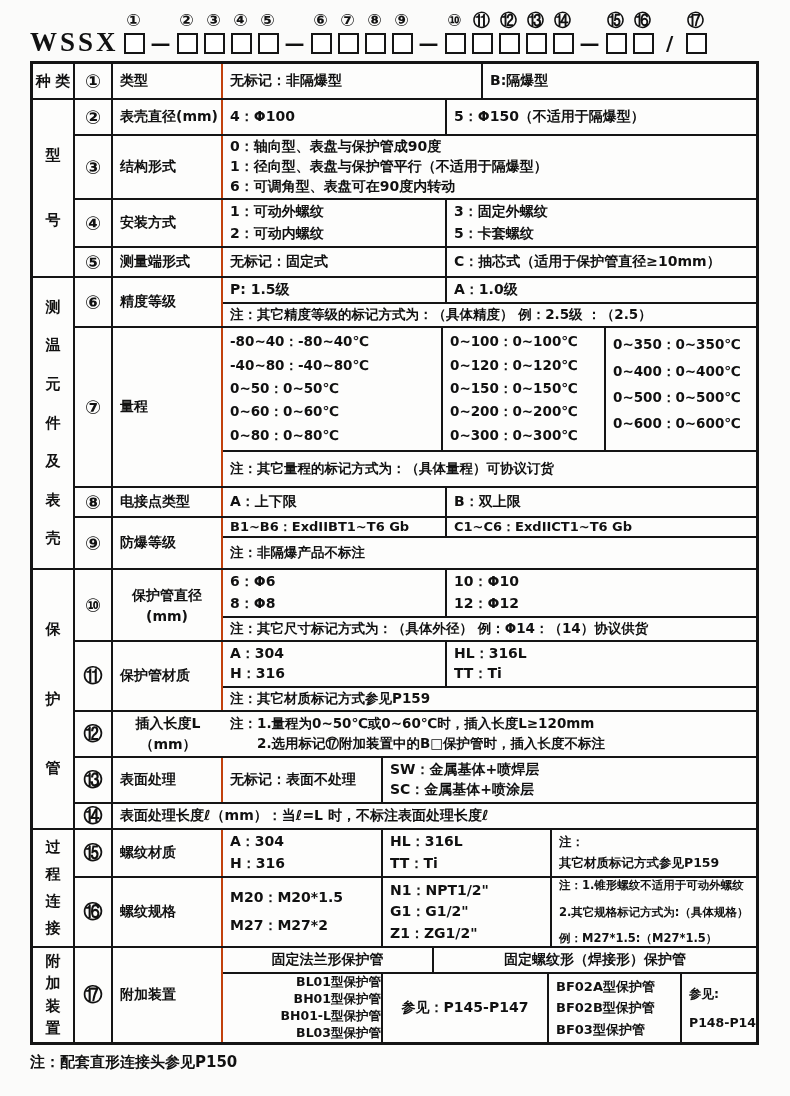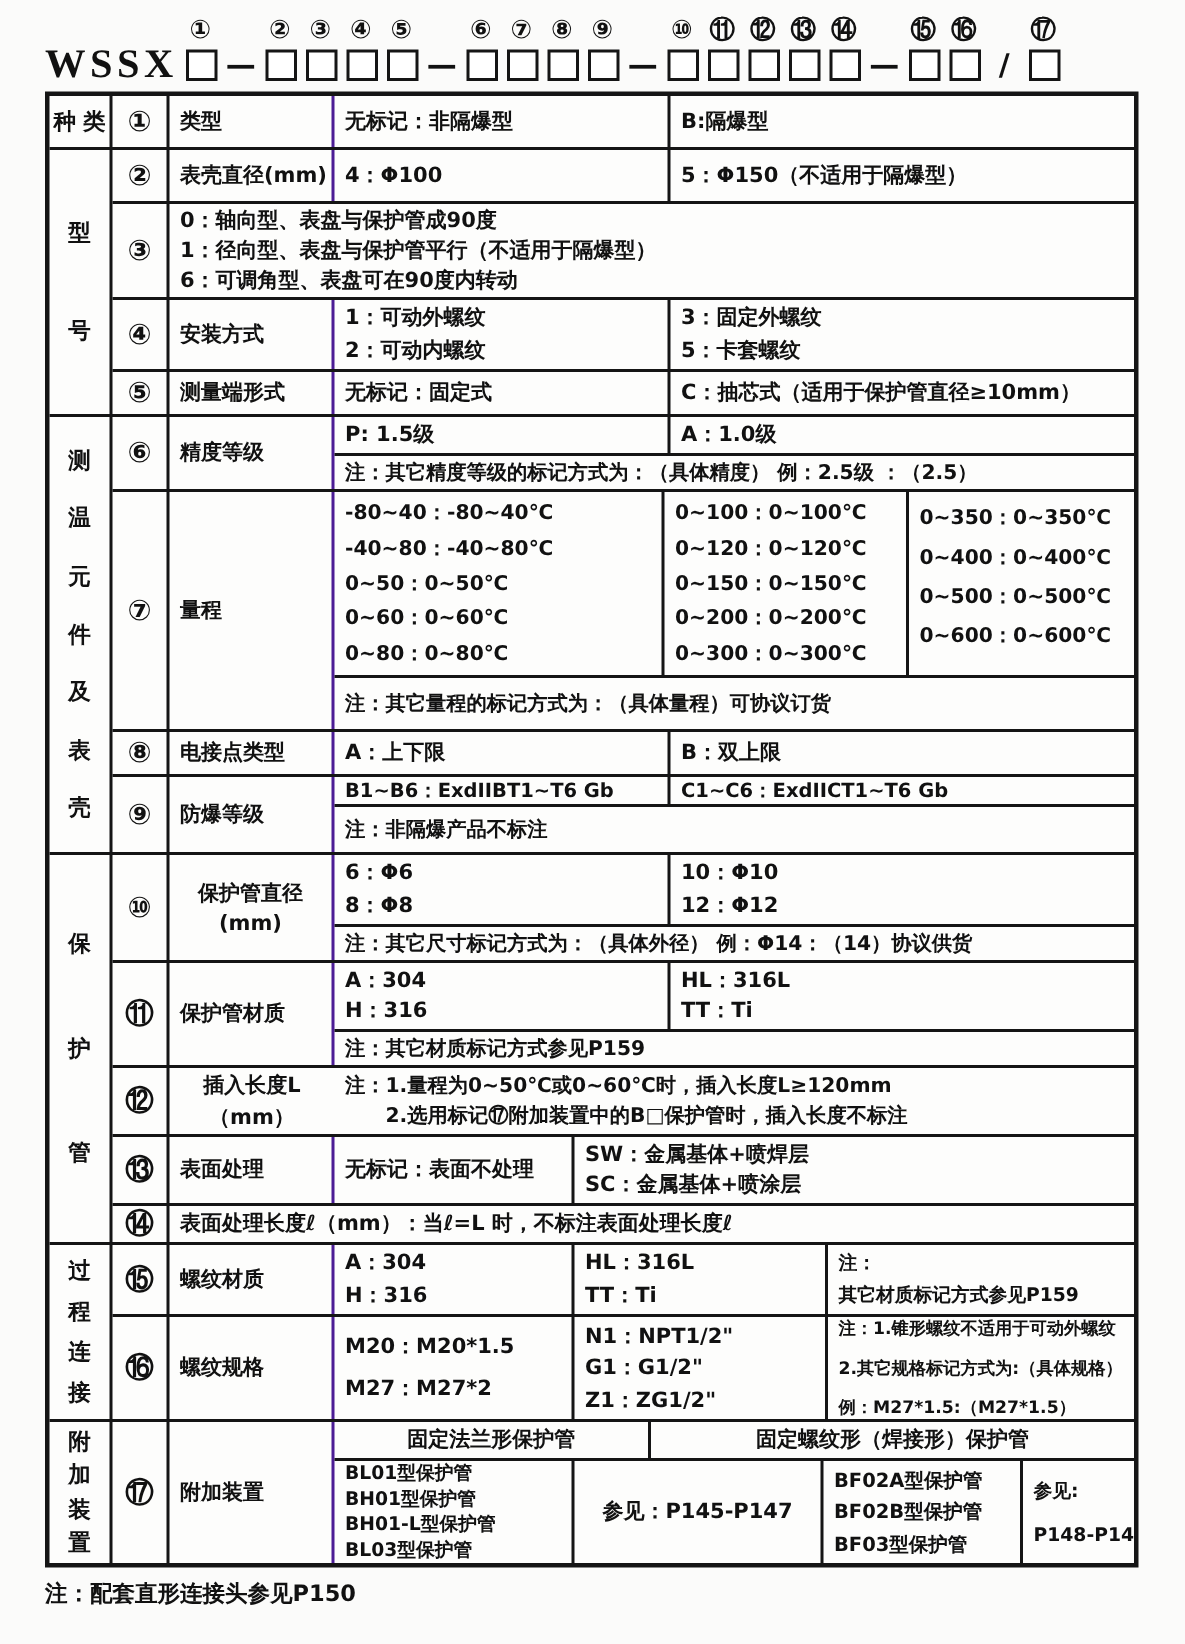--- a/index.html
+++ b/index.html
@@ -22,21 +22,21 @@
   .grow{display:flex;border-top:2.5px solid #151515;min-width:0;}
   .grow:first-child{border-top:none;}
   .glabel{flex:0 0 42px;width:42px;border-right:2px solid #151515;display:flex;flex-direction:column;
           align-items:center;justify-content:space-evenly;font-size:15px;box-sizing:border-box;}
   .glabel.h{flex-direction:row;gap:2px;}
   .gbody{flex:1;display:flex;flex-direction:column;min-width:0;}
   .irow{display:flex;border-top:2px solid #151515;min-width:0;box-sizing:border-box;}
   .irow:first-child{border-top:none;}
   .cnum{flex:0 0 38px;border-right:2px solid #151515;display:flex;align-items:center;justify-content:center;
         font-size:19px;box-sizing:border-box;}
-  .cname{flex:0 0 110px;border-right:2px solid #4c1d95;display:flex;flex-direction:column;justify-content:center;
+  .cname{flex:0 0 110px;border-right:2px solid #c2410c;display:flex;flex-direction:column;justify-content:center;
          font-size:14px;box-sizing:border-box;padding-left:7px;gap:3px;min-width:0;}
   .cname.two{align-items:center;padding-left:0;}
   .cname.nb{border-right:none;}
   .ccontent{flex:1;display:flex;flex-direction:column;min-width:0;}
   .brow{display:flex;border-top:2px solid #151515;min-width:0;box-sizing:border-box;}
   .brow:first-child{border-top:none;}
   .vcell{display:flex;flex-direction:column;justify-content:space-evenly;border-left:2px solid #151515;
          box-sizing:border-box;padding-left:7px;font-size:14px;min-width:0;overflow:hidden;}
   .vcell:first-child{border-left:none;}
   .vcell.center{align-items:center;padding-left:0;}
@@ -154,21 +154,21 @@
           <div>种</div>
           <div>类</div>
         </div>
         <div class="gbody">
           <div class="irow" style="height: 34px;">
             <div class="cnum">①</div>
             <div class="cname">
               <div class="line">类型</div>
             </div>
             <div class="ccontent">
-              <div class="brow cols" style="flex: 1 1 0%;">
+              <div class="brow cols" style="flex: 1 1 0%; gap: 36px;">
                 <div class="vcell" style="width: 222px; flex: 0 0 222px;">
                   <div class="line">无标记：非隔爆型</div>
                 </div>
                 <div class="vcell" style="flex: 1 1 0%;">
                   <div class="line">B:隔爆型</div>
                 </div>
               </div>
             </div>
           </div>
         </div>
@@ -190,20 +190,23 @@
                   <div class="line">4：Φ100</div>
                 </div>
                 <div class="vcell" style="flex: 1 1 0%;">
                   <div class="line">5：Φ150（不适用于隔爆型）</div>
                 </div>
               </div>
             </div>
           </div>
           <div class="irow" style="height: 64px;">
             <div class="cnum">③</div>
+            <div class="cname">
+              <div class="line">结构形式</div>
+            </div>
             <div class="ccontent">
               <div class="brow cols" style="flex: 1 1 0%;">
                 <div class="vcell" style="flex: 1 1 0%;">
                   <div class="line">0：轴向型、表盘与保护管成90度</div>
                   <div class="line">1：径向型、表盘与保护管平行（不适用于隔爆型）</div>
                   <div class="line">6：可调角型、表盘可在90度内转动</div>
                 </div>
               </div>
             </div>
           </div>
@@ -506,21 +509,21 @@
             <div class="ccontent">
               <div class="brow heads" style="height: 24px;">
                 <div class="vcell center" style="flex: 1 1 0%;">
                   <div class="line">固定法兰形保护管</div>
                 </div>
                 <div class="vcell center" style="width: 324px; flex: 0 0 324px;">
                   <div class="line">固定螺纹形（焊接形）保护管</div>
                 </div>
               </div>
               <div class="brow cols" style="flex: 1 1 0%;">
-                <div class="vcell" style="width: 158px; flex: 0 0 158px; font-size: 12.5px;">
+                <div class="vcell" style="width: 158px; flex: 0 0 158px; font-size: 12.5px; align-items: flex-end;">
                   <div class="line">BL01型保护管</div>
                   <div class="line">BH01型保护管</div>
                   <div class="line">BH01-L型保护管</div>
                   <div class="line">BL03型保护管</div>
                 </div>
                 <div class="vcell center" style="width: 166px; flex: 0 0 166px;">
                   <div class="line">参见：P145-P147</div>
                 </div>
                 <div class="vcell" style="width: 133px; flex: 0 0 133px; font-size: 13px;">
                   <div class="line">BF02A型保护管</div>

